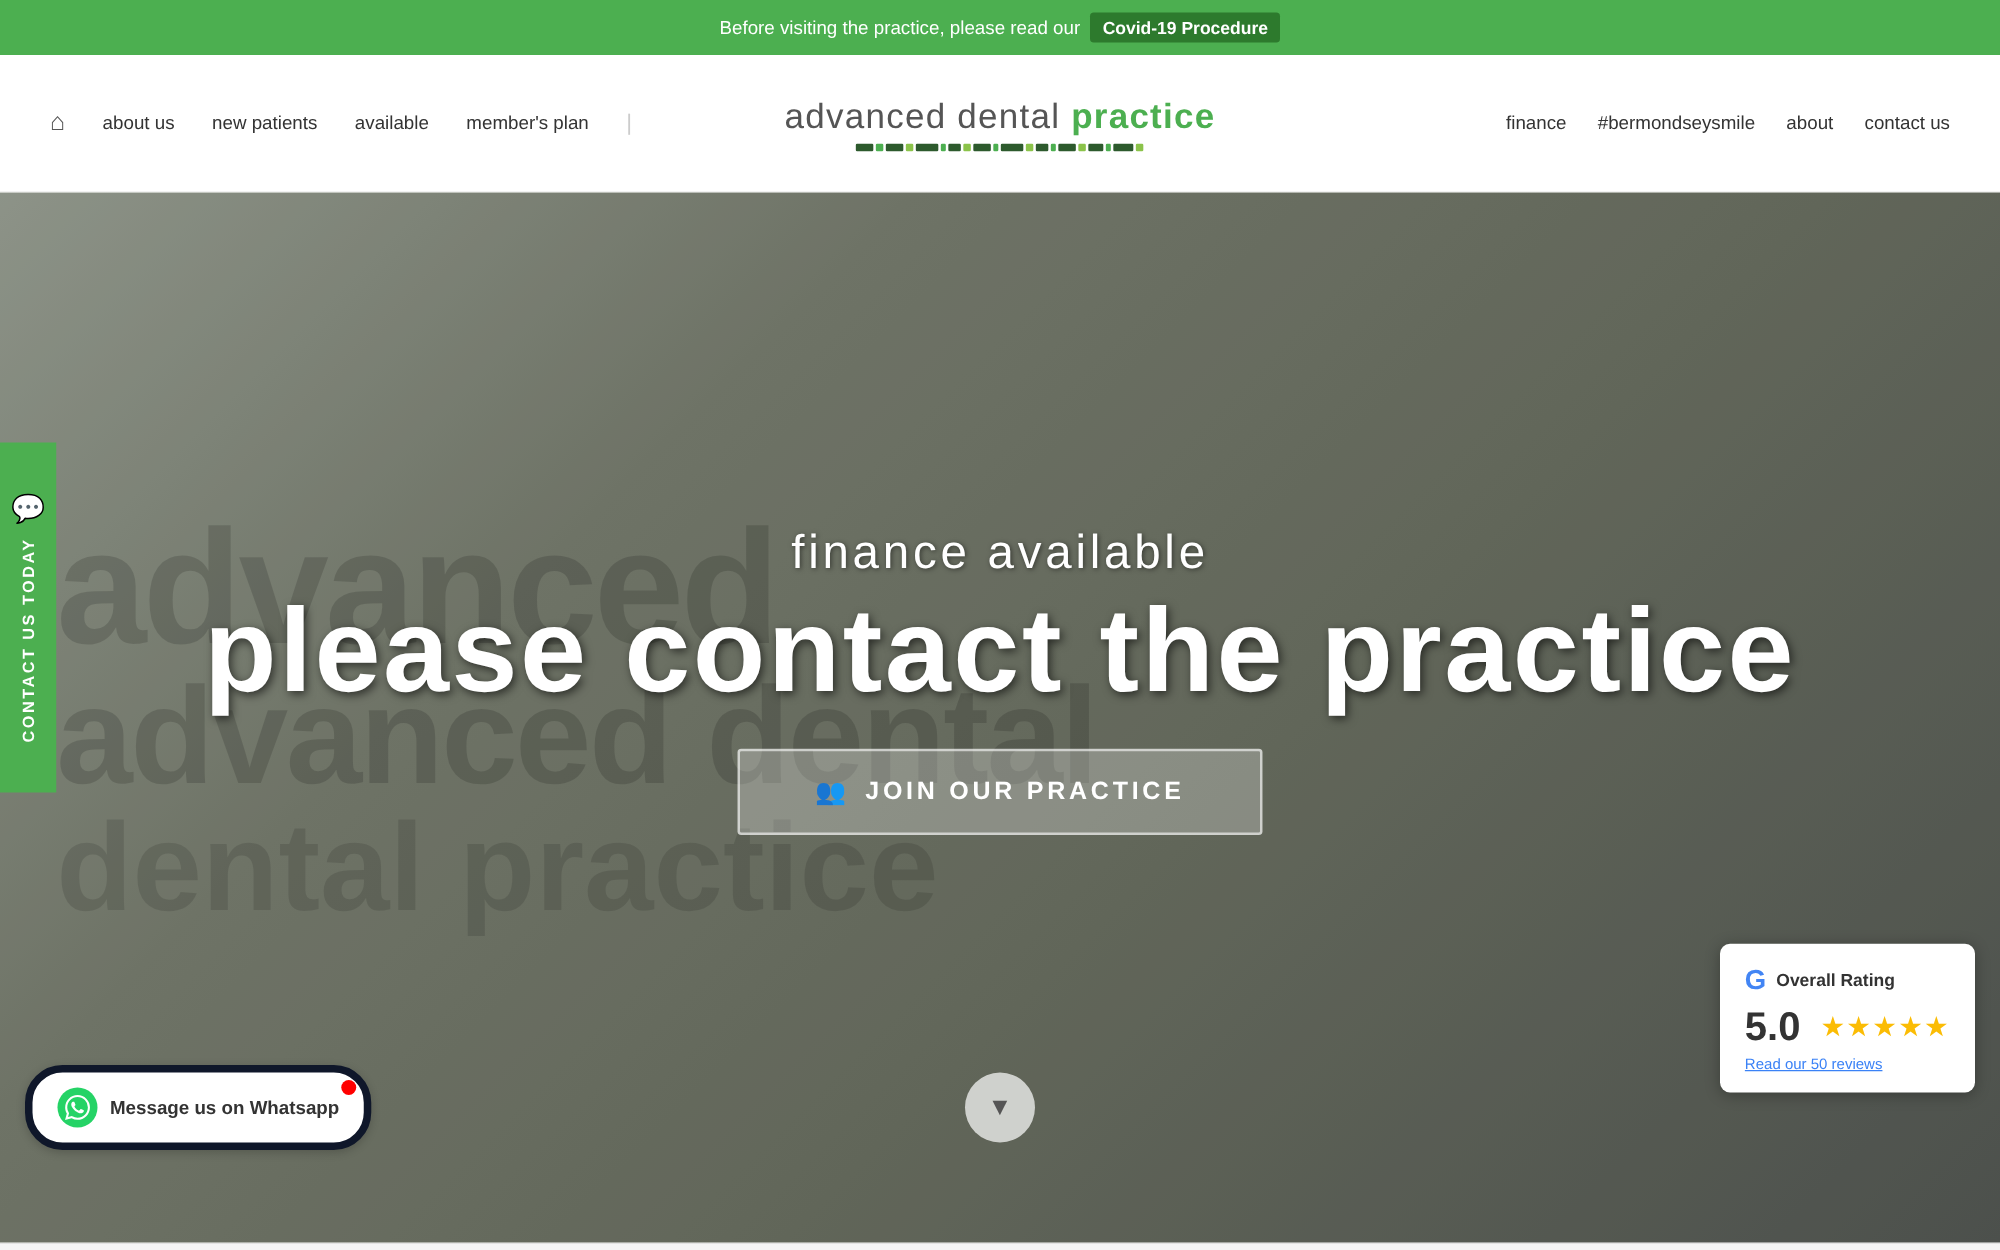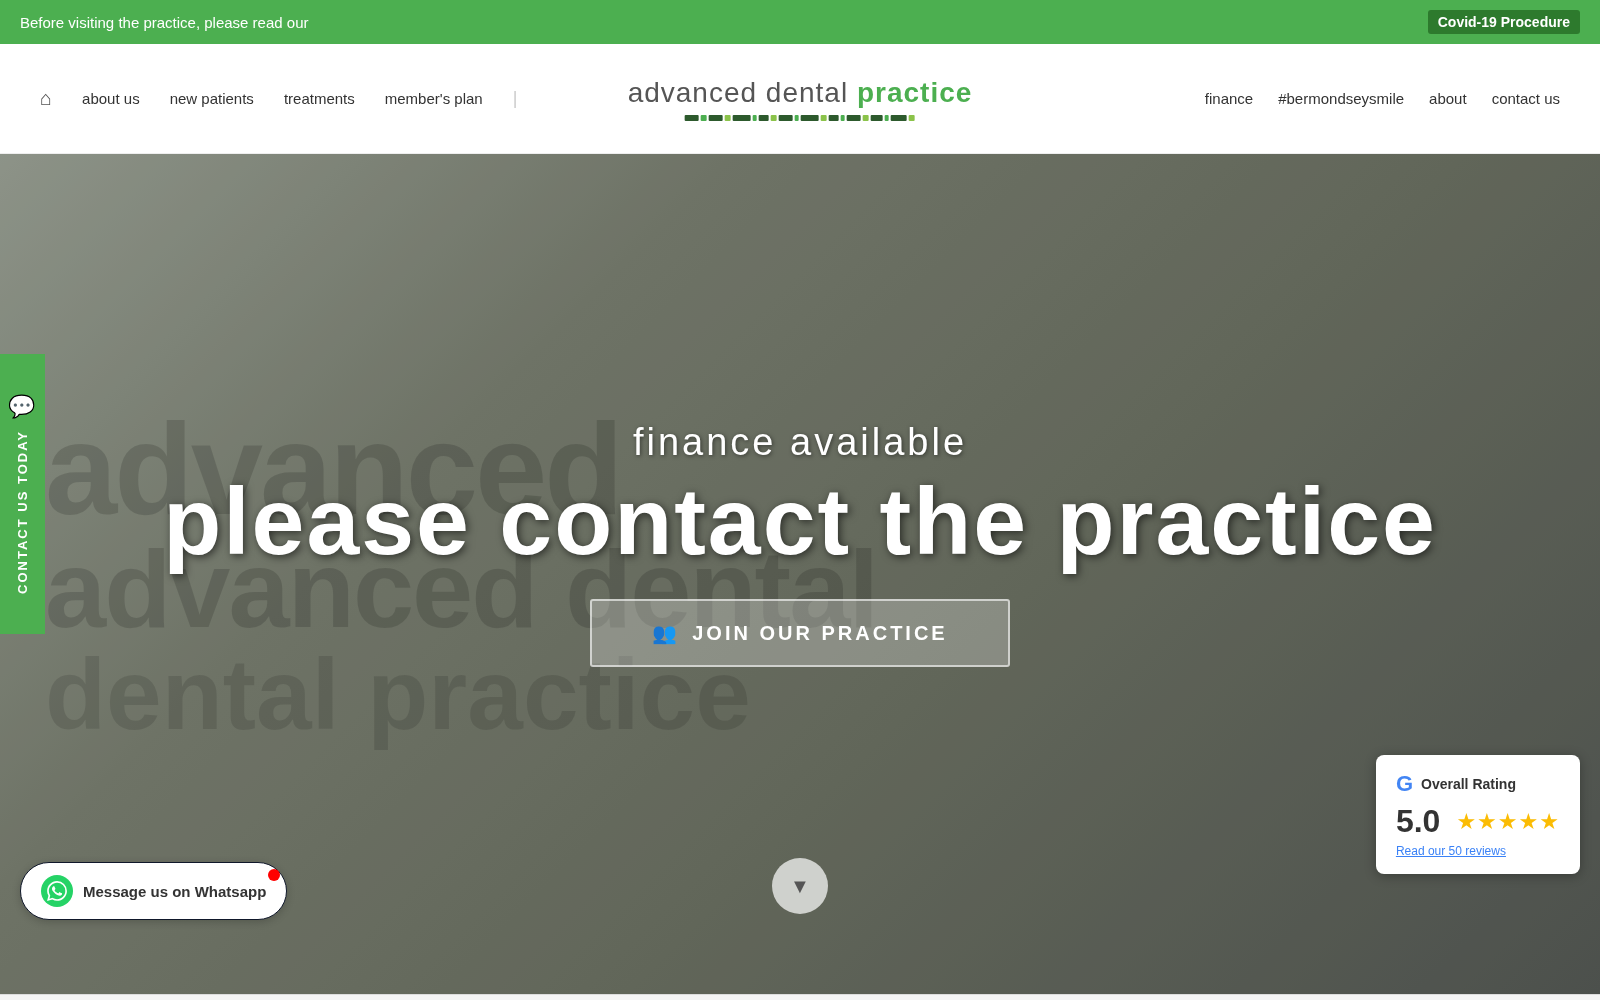--- a/index.html
+++ b/index.html
@@ -7,21 +7,21 @@
 
     
     .top-banner {
       background-color: #4caf50;
       color: white;
       text-align: center;
       padding: 10px 20px;
       font-size: 15px;
       display: flex;
       align-items: center;
-      justify-content: space-between;
+      justify-content: center;
       gap: 8px;
     }
     .top-banner .covid-btn {
       background-color: #2d7a2d;
       color: white;
       padding: 4px 10px;
       border-radius: 3px;
       font-size: 14px;
       font-weight: bold;
       cursor: pointer;
@@ -231,21 +231,21 @@
       color: #444;
       height: 60px;
     }
 
     
     .whatsapp-float {
       position: fixed;
       bottom: 80px;
       left: 20px;
       background: white;
-      border: 1px solid #0f172a;
+      border: 6px solid #0f172a;
       border-radius: 30px;
       padding: 12px 20px;
       display: flex;
       align-items: center;
       gap: 10px;
       box-shadow: 0 2px 8px rgba(0,0,0,0.2);
       cursor: pointer;
       z-index: 100;
       font-size: 15px;
       font-weight: bold;
@@ -343,21 +343,21 @@
 <div class="top-banner">
   <span>Before visiting the practice, please read our</span>
   <span class="covid-btn">Covid-19 Procedure</span>
 </div>
 
 <nav class="navbar">
   <div class="nav-left">
     <span class="nav-home-icon">⌂</span>
     <a class="nav-link">about us</a>
     <a class="nav-link">new patients</a>
-    <a class="nav-link">treatments</a>
+    <a class="nav-link">available</a>
     <a class="nav-link">member's plan</a>
     <span class="nav-divider">|</span>
   </div>
 
   <div class="logo-center">
     <div class="logo-text">
       advanced dental <span>practice</span>
     </div>
     <div class="logo-bar-row">
       <div class="lb" style="width:14px; background:#2d5a2d;"></div>

